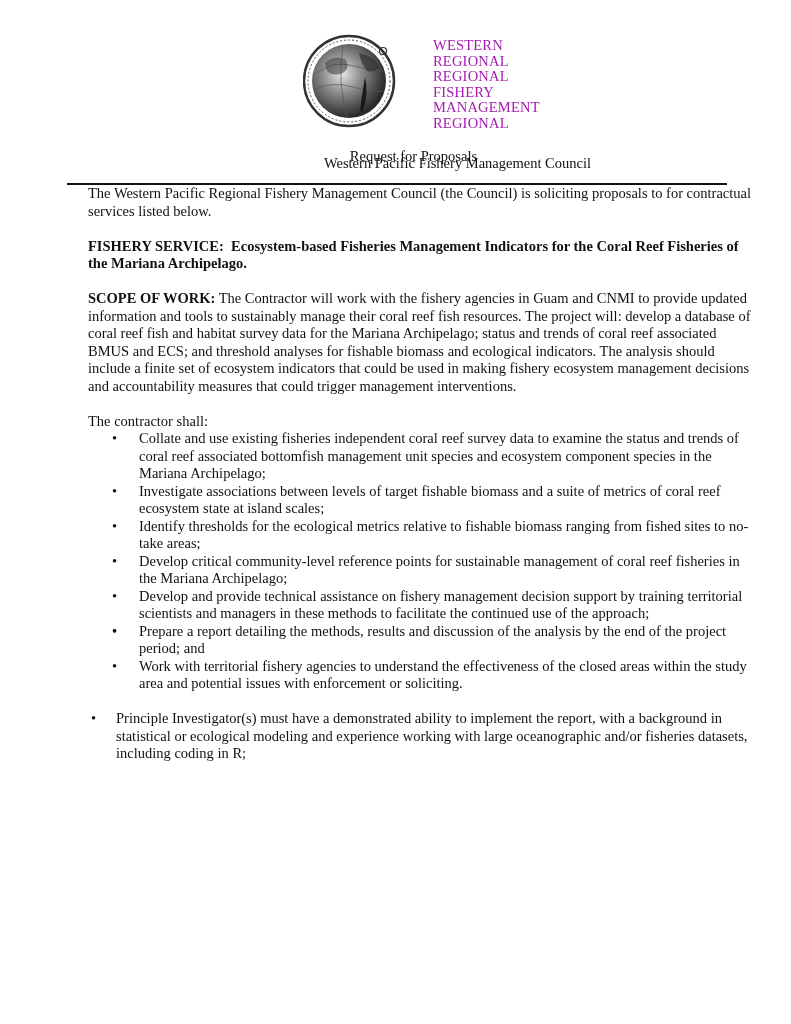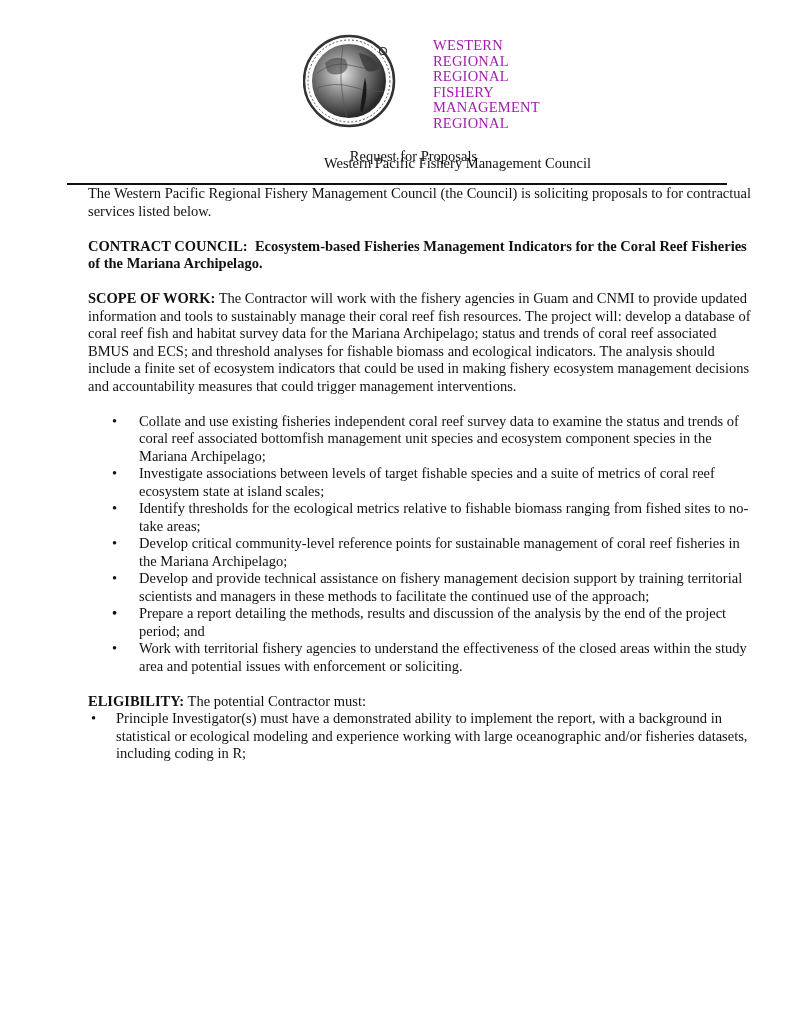--- a/index.html
+++ b/index.html
@@ -59,36 +59,36 @@
 </div>
 
 <div class="hdr hdr1">Request for Proposals</div>
 <div class="hdr hdr2">Western Pacific Fishery Management Council</div>
 <div class="rule"></div>
 
 <div class="body">
   <p>The Western Pacific Regional Fishery Management Council (the Council) is soliciting proposals to for contractual services listed below.</p>
 
   <p>
-    <b>CONTRACT COUNCIL:</b>&nbsp;
+    <b>FISHERY SERVICE:</b>&nbsp;
     <b>Ecosystem-based Fisheries Management Indicators for the Coral Reef Fisheries of the Mariana Archipelago.</b>
   </p>
 
 
   <p><b>SCOPE OF WORK:</b><span> The Contractor will work with the fishery agencies in Guam and CNMI to provide updated information and tools to sustainably manage their coral reef fish resources.  The project will: develop a database of coral reef fish and habitat survey data for the Mariana Archipelago; status and trends of coral reef associated BMUS and ECS; and threshold analyses for fishable biomass and ecological indicators.  The analysis should include a finite set of ecosystem indicators that could be used in making fishery ecosystem management decisions and accountability measures that could trigger management interventions.</span></p>
 
+  <p class="nogap">The contractor shall:</p>
   <ul class="scope">
     <li><span class="bul">•</span><span>Collate and use existing fisheries independent coral reef survey data to examine the status and trends of coral reef associated bottomfish management unit species and ecosystem component species in the Mariana Archipelago;</span></li>
-    <li><span class="bul">•</span><span>Investigate associations between levels of target fishable species and a suite of metrics of coral reef ecosystem state at island scales;</span></li>
+    <li><span class="bul">•</span><span>Investigate associations between levels of target fishable biomass and a suite of metrics of coral reef ecosystem state at island scales;</span></li>
     <li><span class="bul">•</span><span>Identify thresholds for the ecological metrics relative to fishable biomass ranging from fished sites to no-take areas;</span></li>
     <li><span class="bul">•</span><span>Develop critical community-level reference points for sustainable management of coral reef fisheries in the Mariana Archipelago;</span></li>
     <li><span class="bul">•</span><span>Develop and provide technical assistance on fishery management decision support by training territorial scientists and managers in these methods to facilitate the continued use of the approach;</span></li>
     <li><span class="bul">•</span></li>
     <li><span class="bul">•</span><span>Prepare a report detailing the methods, results and discussion of the analysis by the end of the project period; and</span></li>
     <li><span class="bul">•</span><span>Work with territorial fishery agencies to understand the effectiveness of the closed areas within the study area and potential issues with enforcement or soliciting.</span></li>
   </ul>
   <div class="gap"></div>
 
-  <p class="nogap"><b>ELIGIBILITY:</b><span> The potential Contractor must:</span></p>
   <ul class="elig">
     <li><span class="bul">•</span><span>Principle Investigator(s) must have a demonstrated ability to implement the report, with a background in statistical or ecological modeling and experience working with large oceanographic and/or fisheries datasets, including coding in R;</span></li>
   </ul>
 </div>
 
 </body></html>

